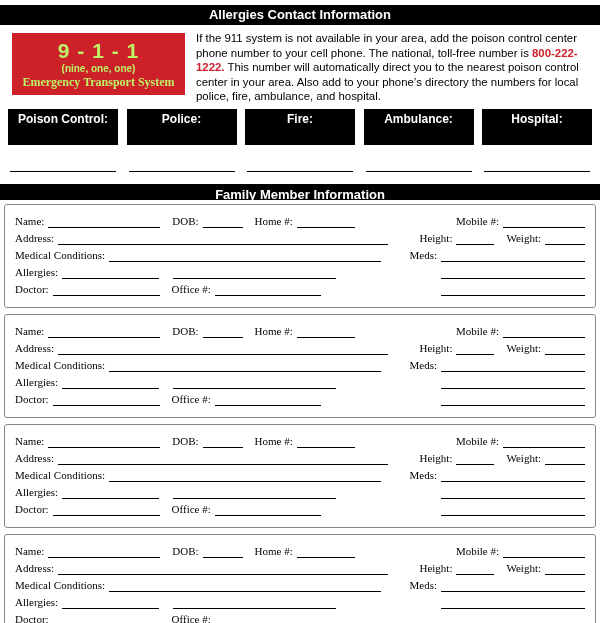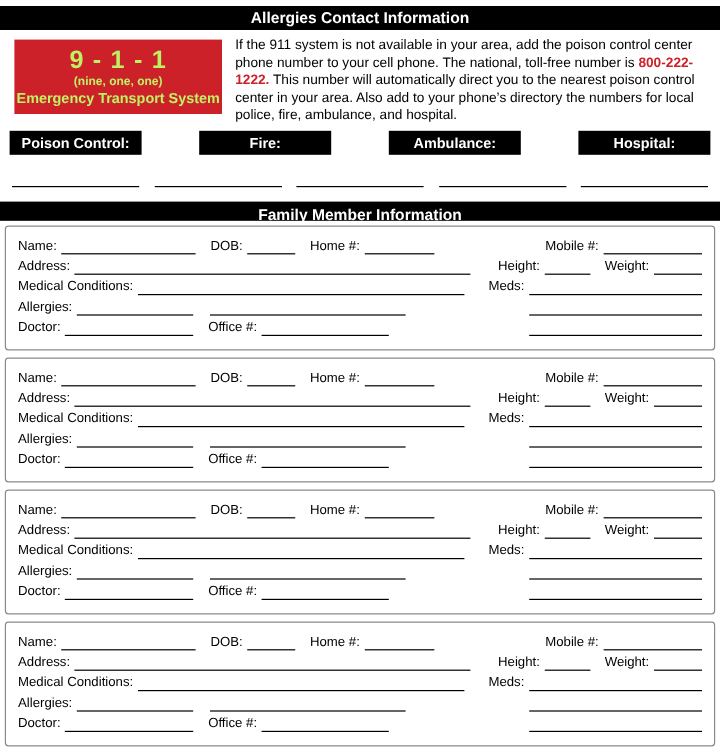--- a/index.html
+++ b/index.html
@@ -17,42 +17,42 @@
   #top-banner { margin-top:5px; }
   #family-banner { margin-top:12px; height:16px; line-height:21px; }
 
   .intro { display:flex; align-items:flex-start; margin:8px 12px 0 12px; }
   .badge {
     width:173px; min-width:173px; height:62px; background:var(--red);
     color:#bef264; text-align:center; font-weight:bold;
   }
   .badge-number { font-size:21px; line-height:23px; letter-spacing:1px; padding-top:6px; }
   .badge-words  { font-size:10px; line-height:13px; }
-  .badge-caption{ font-size:12px; line-height:14px; }
+  .badge-caption{ font-size:12px; line-height:14px;font-family:Liberation Serif, serif; }
   .intro-text {
     margin:-2px 0 0 11px; font-size:11.4px; line-height:14.6px; width:404px;
   }
   .phone { color:var(--red); font-weight:bold; }
 
   .contacts-row, .contact-lines {
     display:flex; justify-content:space-between; padding:0 8px;
   }
   .contacts-row { margin-top:5px; }
   .contact-label {
-    width:110px; height:20px; background:#000; color:#fff; font-weight:bold;
+    width:110px; height:36px; background:#000; color:#fff; font-weight:bold;
     font-size:12px; text-align:center; line-height:20px;
   }
   .contact-lines { margin-top:26px; }
   .contact-line-slot { width:110px; display:flex; justify-content:center; }
   .cline { width:106px; height:0; border-bottom:1.5px solid #000; }
 
   #members { margin:4px 4px 0 4px; }
   .member-box {
     height:104px; box-sizing:border-box; border:1px solid #8a8a8a;
-    border-radius:3px; padding:6px 10px 0 10px; margin-bottom:6px; background:#fff;
+    border-radius:3px; padding:6px 10px 0 10px; margin-bottom:6px; background:#fff;font-family:Liberation Serif, serif;
   }
   .mrow { display:flex; align-items:flex-end; height:17px; font-size:11px; }
   .lbl { line-height:13px; white-space:nowrap; }
   .line { border-bottom:1px solid #000; height:12px; margin-left:4px; box-sizing:border-box; }
   .w38{width:38px}.w40{width:40px}.w58{width:58px}.w82{width:82px}.w97{width:97px}
   .w106{width:106px}.w107{width:107px}.w112{width:112px}.w144{width:144px}
   .w163{width:163px}.w272{width:272px}.w330{width:330px}.ml12{margin-left:12px}.ml14{margin-left:14px}
   .mla{margin-left:auto}
 </style>
 </head>
@@ -66,20 +66,21 @@
   <div class="badge">
     <div class="badge-number">9 - 1 - 1</div>
     <div class="badge-words">(nine, one, one)</div>
     <div class="badge-caption">Emergency Transport System</div>
   </div>
   <p class="intro-text"><span>If the 911 system is not available in your area, add the poison control center phone number to your cell phone. The national, toll-free number is </span><span class="phone">800-222-1222.</span><span> This number will automatically direct you to the nearest poison control center in your area. Also add to your phone’s directory the numbers for local police, fire, ambulance, and hospital.</span></p>
 </div>
 
 <div class="contacts-row">
   <div class="contact-label">Poison Control:</div>
+  <div class="contact-label">Police:</div>
   <div class="contact-label">Fire:</div>
   <div class="contact-label">Ambulance:</div>
   <div class="contact-label">Hospital:</div>
 </div>
 
 <div class="contact-lines">
   <div class="contact-line-slot">
       <div class="cline"></div>
     </div>
   <div class="contact-line-slot">

